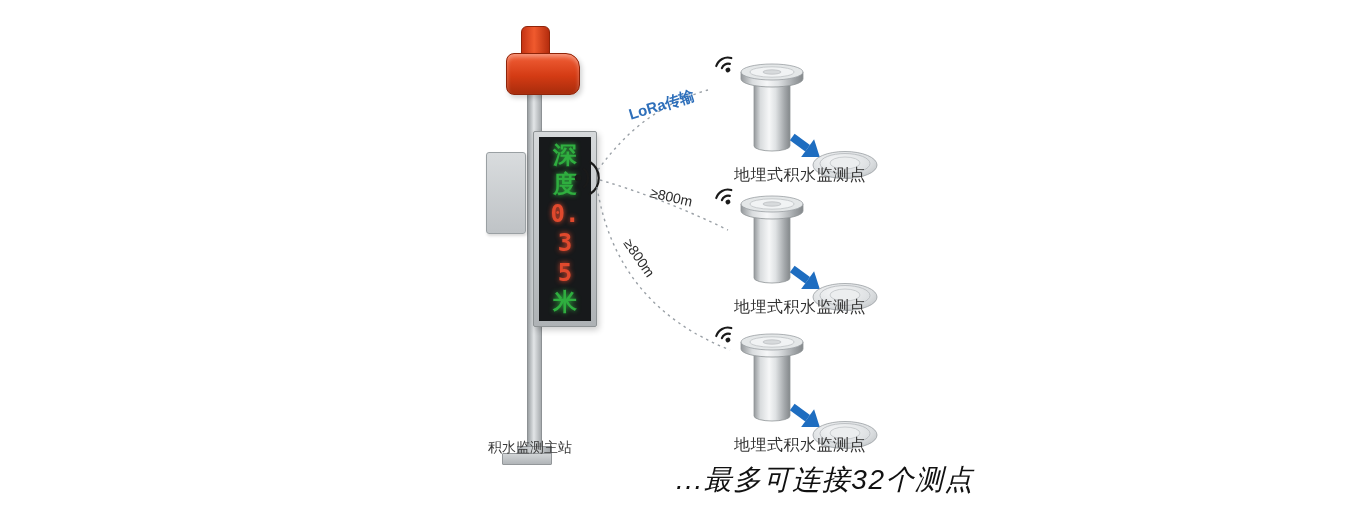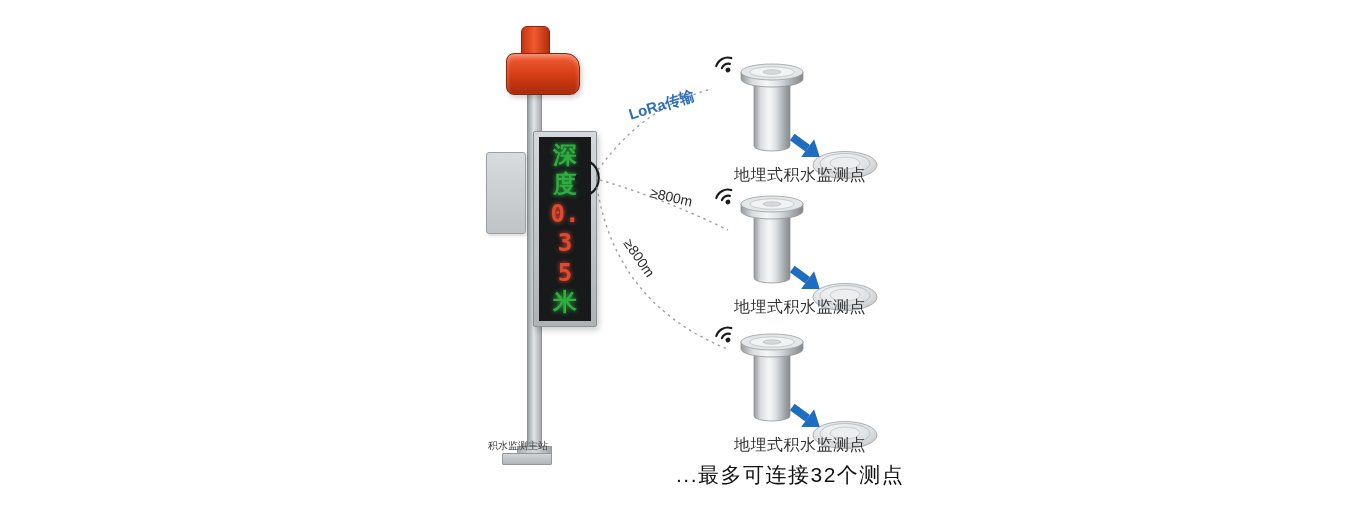--- a/index.html
+++ b/index.html
@@ -54,43 +54,43 @@
     background:#17191b; display:flex; flex-direction:column;
     align-items:center; justify-content:space-between; padding:5px 0;
     box-sizing:border-box;
   }
   .led-row {
     height:27px; line-height:27px; font-size:24px; font-weight:bold;
     font-family:"DejaVu Sans Mono", monospace;
     text-shadow:0 0 5px currentColor;
   }
   .station-label {
-    position:absolute; left:488px; top:439px; font-size:10px; color:#3a3a3a; white-space:nowrap;
+    position:absolute; left:488px; top:439px; font-size:14px; color:#3a3a3a; white-space:nowrap;
   }
 
   
   .sensor-unit { position:absolute; width:190px; height:142px; }
   .wifi-icon  { position:absolute; left:8px;  top:2px; }
   .cylinder   { position:absolute; left:22px; top:10px; }
   .arrow-icon { position:absolute; left:82px; top:82px; }
   .disc       { position:absolute; left:105px; top:98px; }
   .sensor-label {
     position:absolute; left:30px; top:117px; font-size:16px; color:#333;
     letter-spacing:.5px; white-space:nowrap;
   }
 
   
   .link-label { position:absolute; font-size:14px; color:#2b2b2b; white-space:nowrap; }
   .link-label.lora { left:628px; top:96px; transform:rotate(-17deg); font-size:15px; font-weight:bold; }
   .link-label.r1   { left:650px; top:189px; transform:rotate(13deg); }
   .link-label.r2   { left:618px; top:250px; transform:rotate(55deg); }
 
   .caption {
-    position:absolute; left:676px; top:461px; font-size:21px; color:#111;
-    letter-spacing:1.5px; white-space:nowrap;
+    position:absolute; left:676px; top:461px; font-size:28px; color:#111;
+    letter-spacing:1.5px; white-space:nowrap;font-style:italic;
   }
 
   .overlay { position:absolute; left:0; top:0; pointer-events:none; }
 </style>
 </head>
 <body>
 
 <div class="canvas">
 
   <div>

